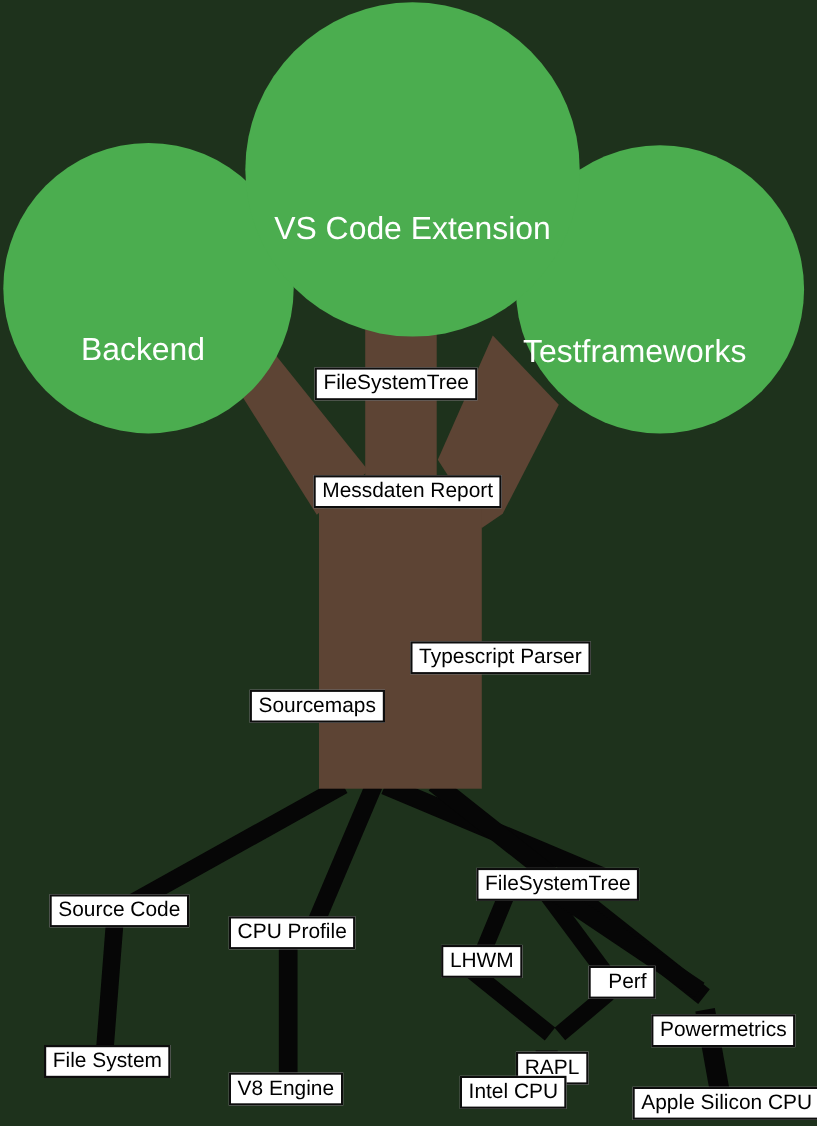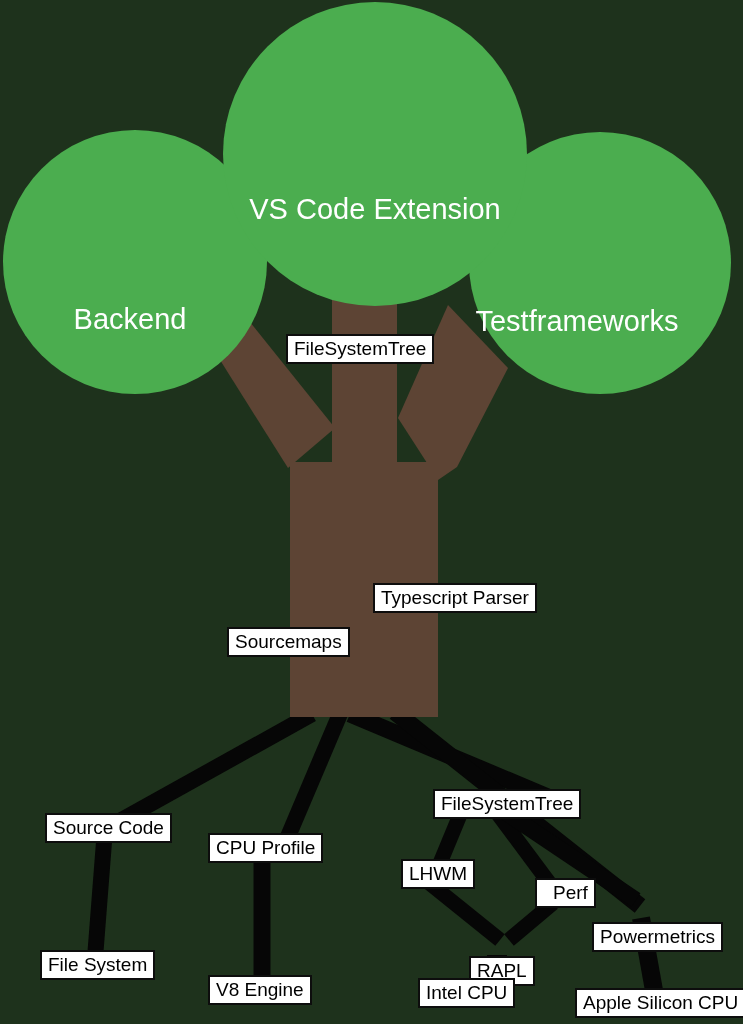--- a/index.html
+++ b/index.html
@@ -82,20 +82,21 @@
       <circle cx="375" cy="154" r="152"></circle>
     </g>
   </svg>
 
   <div class="canopy-label pos-vscode">VS Code Extension</div>
   <div class="canopy-label pos-backend">Backend</div>
   <div class="canopy-label pos-testframeworks">Testframeworks</div>
 
   <div id="nodes-layer">
       <div class="node-box" style="left: 286px; top: 334px;">FileSystemTree</div>
+      <div class="node-box" style="left: 285px; top: 432px;">Messdaten Report</div>
       <div class="node-box" style="left: 227px; top: 583px; margin-top: 44px;">Sourcemaps</div>
       <div class="node-box" style="left: 373px; top: 583px;">Typescript Parser</div>
       <div class="node-box" style="left: 45px; top: 813px;">Source Code</div>
       <div class="node-box" style="left: 208px; top: 833px;">CPU Profile</div>
       <div class="node-box" style="left: 40px; top: 950px;">File System</div>
       <div class="node-box" style="left: 208px; top: 975px;">V8 Engine</div>
       <div class="node-box" style="left: 433px; top: 789px;">FileSystemTree</div>
       <div class="node-box" style="left: 401px; top: 859px;">LHWM</div>
       <div class="node-box" style="left: 535px; top: 878px; padding-left: 16px;">Perf</div>
       <div class="node-box" style="left: 592px; top: 890px; margin-top: 32px;">Powermetrics</div>

